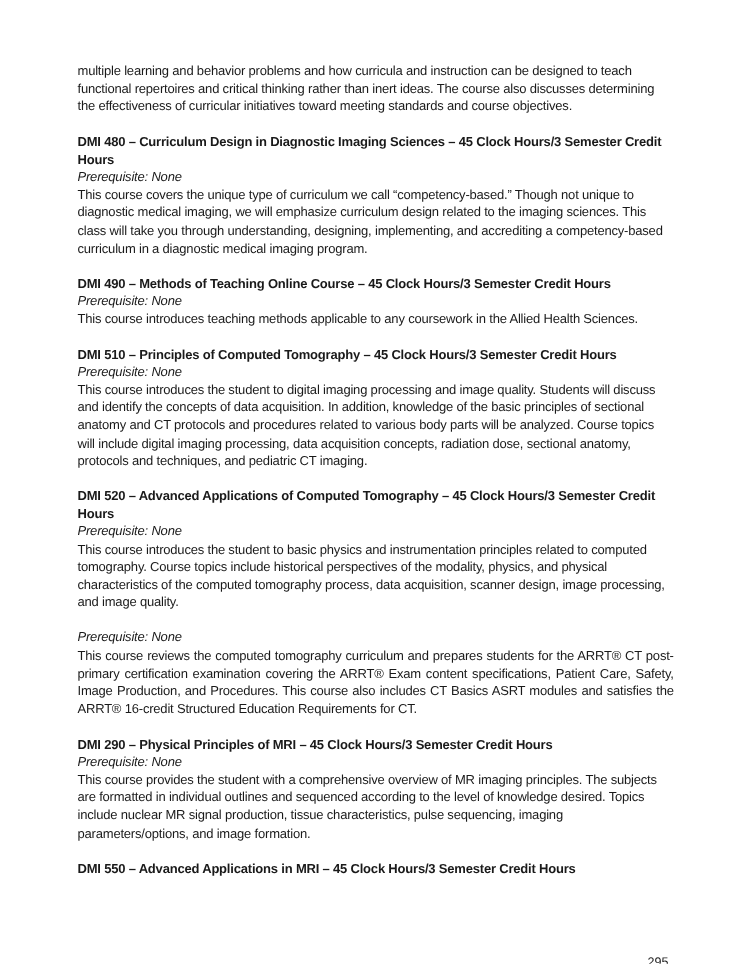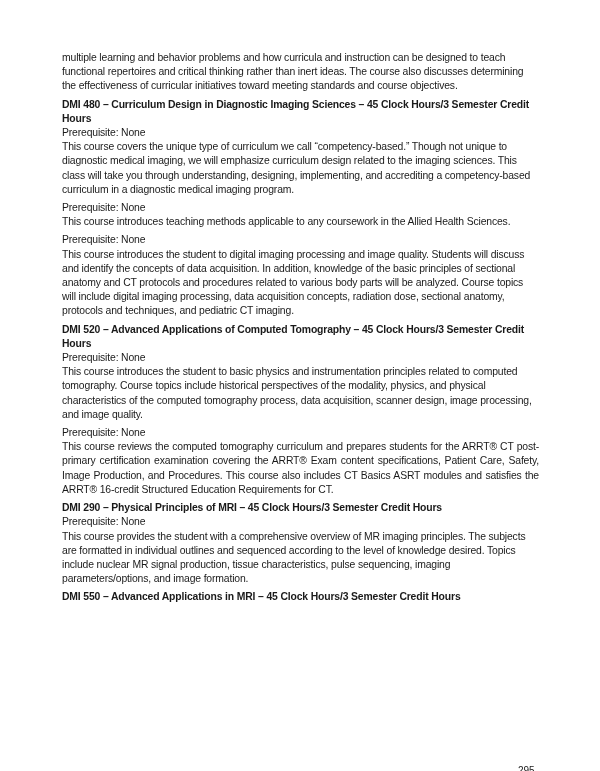--- a/index.html
+++ b/index.html
@@ -5,47 +5,49 @@
   html, body { margin: 0; padding: 0; background: #ffffff; }
   body { width: 600px; height: 771px; position: relative; overflow: hidden; }
   .page {
     position: absolute; left: 62px; top: 51px; width: 477px;
     font-family: "Liberation Sans", sans-serif;
     font-size: 10.4px; line-height: 14.2px; color: #1a1a1a;
     letter-spacing: -0.15px;
   }
   p { margin: 0; }
   .para-gap { margin-top: 14px; }
-  .course { margin-top: 4px; }
+  .course { margin-top: 14px; }
   .course-title { font-weight: bold; }
-  .prereq { }
+  .prereq { font-style: italic; }
   .justified { text-align: justify; text-align-last: left; }
   .page-number {
     position: absolute; left: 518px; top: 765px;
     font-family: "Liberation Sans", sans-serif; font-size: 10px; color: #1a1a1a;
   }
 </style>
 </head>
 <body>
 
 <div class="page">
   <p>multiple learning and behavior problems and how curricula and instruction can be designed to teach functional repertoires and critical thinking rather than inert ideas. The course also discusses determining the effectiveness of curricular initiatives toward meeting standards and course objectives.</p>
 
   <section class="course">
     <p class="course-title">DMI 480 – Curriculum Design in Diagnostic Imaging Sciences – 45 Clock Hours/3 Semester Credit Hours</p>
     <p class="prereq">Prerequisite: None</p>
     <p>This course covers the unique type of curriculum we call “competency-based.” Though not unique to diagnostic medical imaging, we will emphasize curriculum design related to the imaging sciences. This class will take you through understanding, designing, implementing, and accrediting a competency-based curriculum in a diagnostic medical imaging program.</p>
   </section>
 
   <section class="course">
+    <p class="course-title">DMI 490 – Methods of Teaching Online Course – 45 Clock Hours/3 Semester Credit Hours</p>
     <p class="prereq">Prerequisite: None</p>
     <p>This course introduces teaching methods applicable to any coursework in the Allied Health Sciences.</p>
   </section>
 
   <section class="course">
+    <p class="course-title">DMI 510 – Principles of Computed Tomography – 45 Clock Hours/3 Semester Credit Hours</p>
     <p class="prereq">Prerequisite: None</p>
     <p>This course introduces the student to digital imaging processing and image quality. Students will discuss and identify the concepts of data acquisition. In addition, knowledge of the basic principles of sectional anatomy and CT protocols and procedures related to various body parts will be analyzed. Course topics will include digital imaging processing, data acquisition concepts, radiation dose, sectional anatomy, protocols and techniques, and pediatric CT imaging.</p>
   </section>
 
   <section class="course">
     <p class="course-title">DMI 520 – Advanced Applications of Computed Tomography – 45 Clock Hours/3 Semester Credit Hours</p>
     <p class="prereq">Prerequisite: None</p>
     <p>This course introduces the student to basic physics and instrumentation principles related to computed tomography. Course topics include historical perspectives of the modality, physics, and physical characteristics of the computed tomography process, data acquisition, scanner design, image processing, and image quality.</p>
   </section>
 

